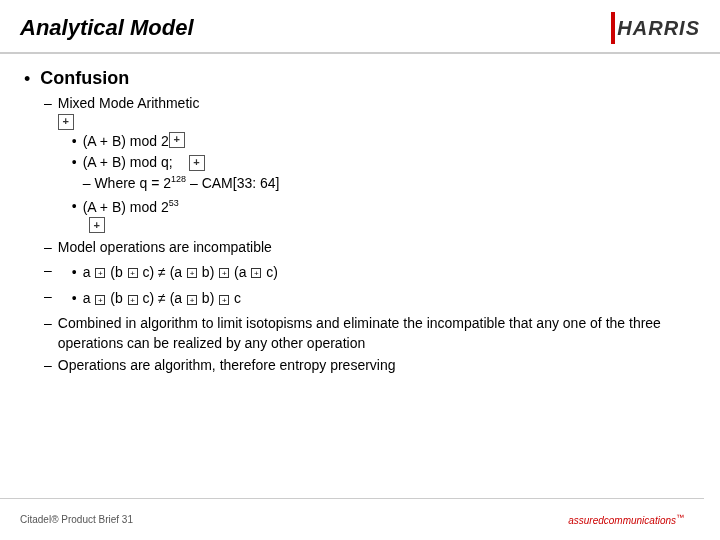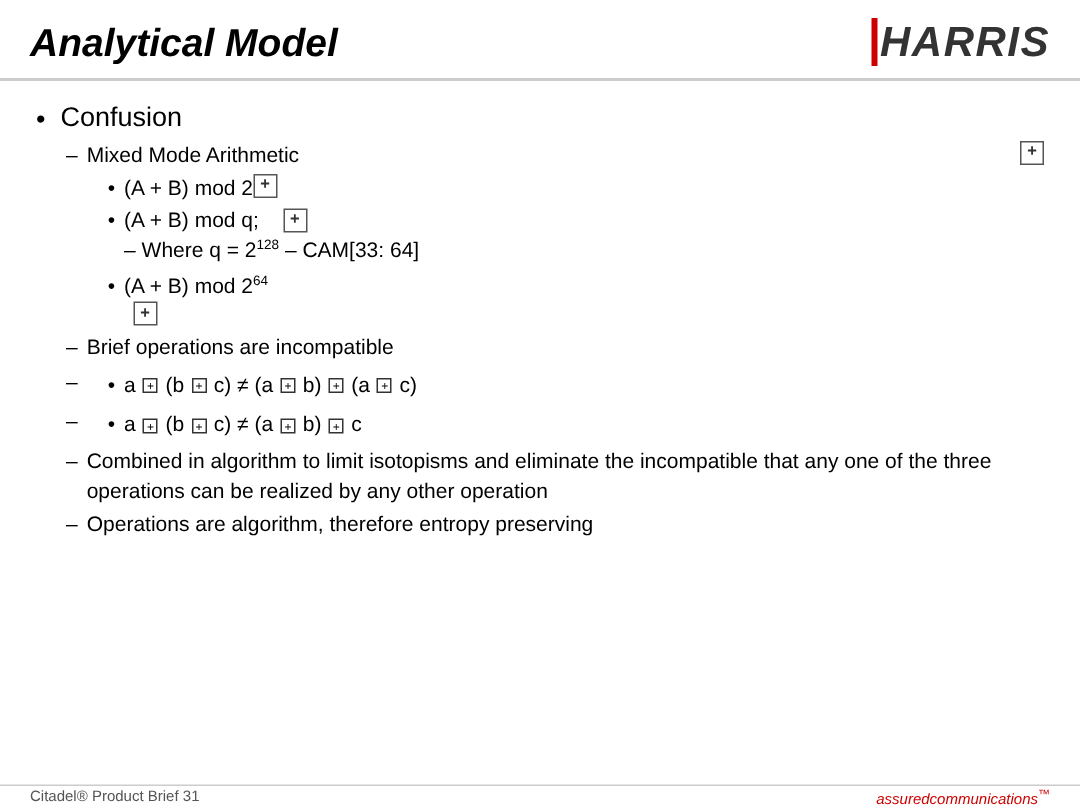--- a/index.html
+++ b/index.html
@@ -16,40 +16,40 @@
     
     .header {
       display: flex;
       align-items: center;
       justify-content: space-between;
       padding: 12px 20px 8px 20px;
       border-bottom: 2px solid #cccccc;
     }
 
     .header-title {
-      font-size: 26px;
+      font-size: 22px;
       font-style: italic;
       font-weight: bold;
       color: #000000;
     }
 
     .logo-container {
       display: flex;
       align-items: center;
     }
 
     
     .harris-logo {
       display: flex;
       align-items: center;
       gap: 2px;
     }
 
     .harris-text {
-      font-size: 28px;
+      font-size: 20px;
       font-weight: bold;
       font-style: italic;
       color: #333333;
       letter-spacing: 1px;
     }
 
     .harris-bar {
       width: 4px;
       height: 32px;
       background: #cc0000;
@@ -70,21 +70,21 @@
     }
 
     .bullet-dot {
       font-size: 18px;
       margin-top: 1px;
       flex-shrink: 0;
     }
 
     .bullet-label {
       font-size: 18px;
-      font-weight: normal;
+      font-weight: bold;
       color: #000;
     }
 
     .sub-list {
       margin-left: 20px;
       margin-top: 4px;
     }
 
     .dash-item {
       display: flex;
@@ -145,23 +145,23 @@
       font-size: 11px;
       font-weight: bold;
       color: #333;
     }
 
     
     .footer {
       position: absolute;
       bottom: 0;
       left: 0;
-      right: 0;
+      right: 16px;
       border-top: 1px solid #cccccc;
-      padding: 1px 20px;
+      padding: 14px 20px;
       display: flex;
       align-items: center;
       justify-content: space-between;
       text-align: right;
     }
 
     .footer-left {
       font-size: 10px;
       color: #555;
     }
@@ -213,21 +213,21 @@
   <div class="top-bullet">
     <span class="bullet-dot">•</span>
     <span class="bullet-label">Confusion</span>
   </div>
 
   <div class="sub-list">
 
     <div class="dash-item">
       <span class="dash">–</span>
       <div class="dash-content">
-        <div style="display:flex; justify-content:space-between; align-items:flex-start;">
+        <div style="display:flex; justify-content:space-between; align-items:flex-start;flex-direction:column;">
           <span>Mixed Mode Arithmetic</span>
           <span class="plus-icon-box">+</span>
         </div>
         <div class="sub-sub-list">
 
           <div class="sub-sub-item">
             <span class="sub-bullet">•</span>
             <span>(A + B) mod 2
               <span style="float:right; margin-right:0px;">
                 <span class="plus-icon-box">+</span>
@@ -244,31 +244,31 @@
               </div>
               <div class="indent-item" style="margin-left:0;">
                 – Where q = 2<sup>128</sup> – CAM[33: 64]
               </div>
             </div>
           </div>
 
           <div class="sub-sub-item">
             <span class="sub-bullet">•</span>
             <span>
-              (A + B) mod 2<sup>64</sup>
+              (A + B) mod 2<sup>53</sup>
               <span class="plus-icon-box" style="margin-left:6px;">+</span>
             </span>
           </div>
         </div>
       </div>
     </div>
 
     <div class="dash-item">
       <span class="dash">–</span>
-      <span>Brief operations are incompatible</span>
+      <span>Model operations are incompatible</span>
     </div>
 
     <div class="dash-item">
       <span class="dash">–</span>
       <div>
         <div class="sub-sub-list">
           <div class="sub-sub-item">
             <span class="sub-bullet">•</span>
             <span>
               a <span class="box-op">+</span>

